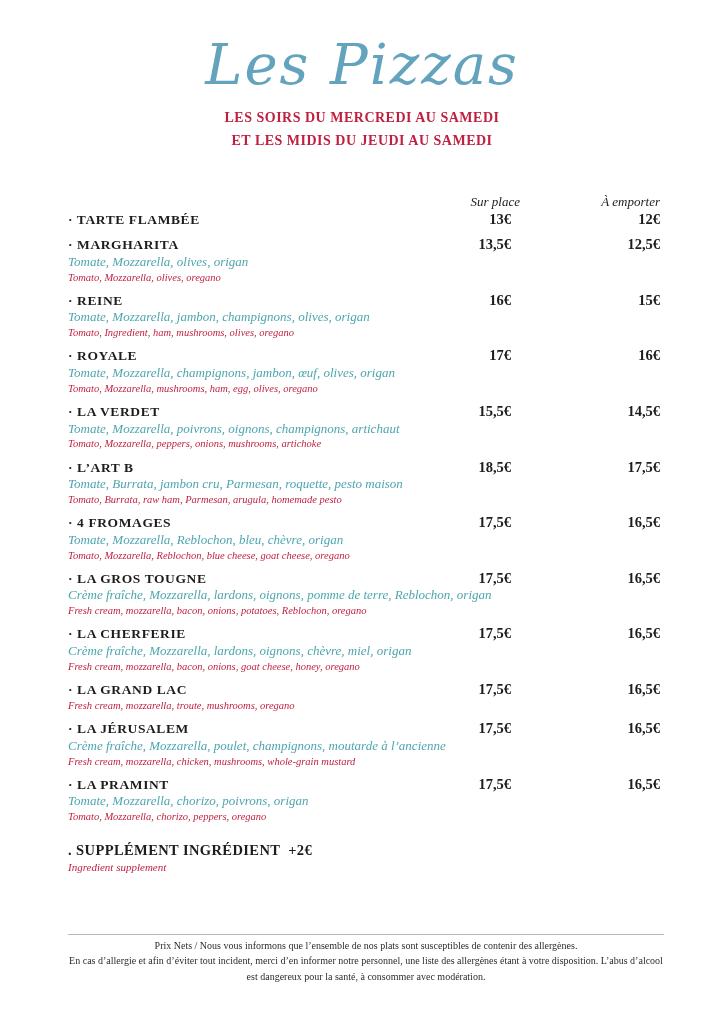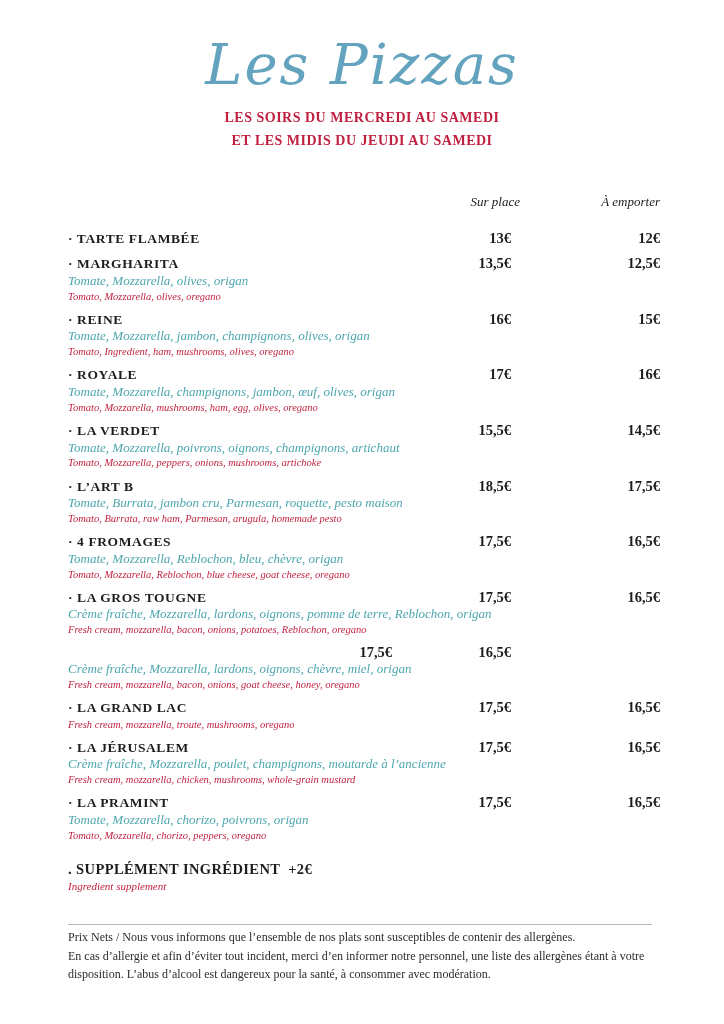--- a/index.html
+++ b/index.html
@@ -40,21 +40,21 @@
     line-height: 1.65;
     letter-spacing: 0.5px;
   }
   .content {
     padding: 0 64px 0 68px;
   }
   .cols-header {
     display: grid;
     grid-template-columns: 1fr 110px 140px;
     margin-top: 42px;
-    margin-bottom: 20px;
+    margin-bottom: 1px;
     font-style: italic;
     font-size: 13px;
     color: #222222;
   }
   .col-right {
     text-align: right;
   }
   .menu-item {
     margin-bottom: 8px;
   }
@@ -103,26 +103,26 @@
   }
   .supplement-sub {
     font-style: italic;
     color: var(--accent-red, #c01f3f);
     font-size: 11px;
     margin-top: 2px;
   }
   .footer {
     position: absolute;
     left: 68px;
-    right: 72px;
+    right: 60px;
     bottom: 40px;
     border-top: 1px solid #b9b9b9;
     padding-top: 3px;
-    text-align: left;
-    font-size: 12px;
+    text-align: center;
+    font-size: 10px;
     line-height: 1.55;
     color: #2c2c2c;
   }
 </style>
 </head>
 <body>
 
 <div class="page">
 
   <div class="title">Les Pizzas</div>
@@ -215,20 +215,21 @@
       <div class="item-name">· LA GROS TOUGNE</div>
       <div class="price">17,5€</div>
       <div class="price">16,5€</div>
     </div>
     <div class="item-fr">Crème fraîche, Mozzarella, lardons, oignons, pomme de terre, Reblochon, origan</div>
     <div class="item-en">Fresh cream, mozzarella, bacon, onions, potatoes, Reblochon, oregano</div>
   </div>
 
   <div class="menu-item">
     <div class="item-row">
+      <div class="item-name">· LA CHERFERIE</div>
       <div class="price">17,5€</div>
       <div class="price">16,5€</div>
     </div>
     <div class="item-fr">Crème fraîche, Mozzarella, lardons, oignons, chèvre, miel, origan</div>
     <div class="item-en">Fresh cream, mozzarella, bacon, onions, goat cheese, honey, oregano</div>
   </div>
 
   <div class="menu-item">
     <div class="item-row">
       <div class="item-name">· LA GRAND LAC</div>

